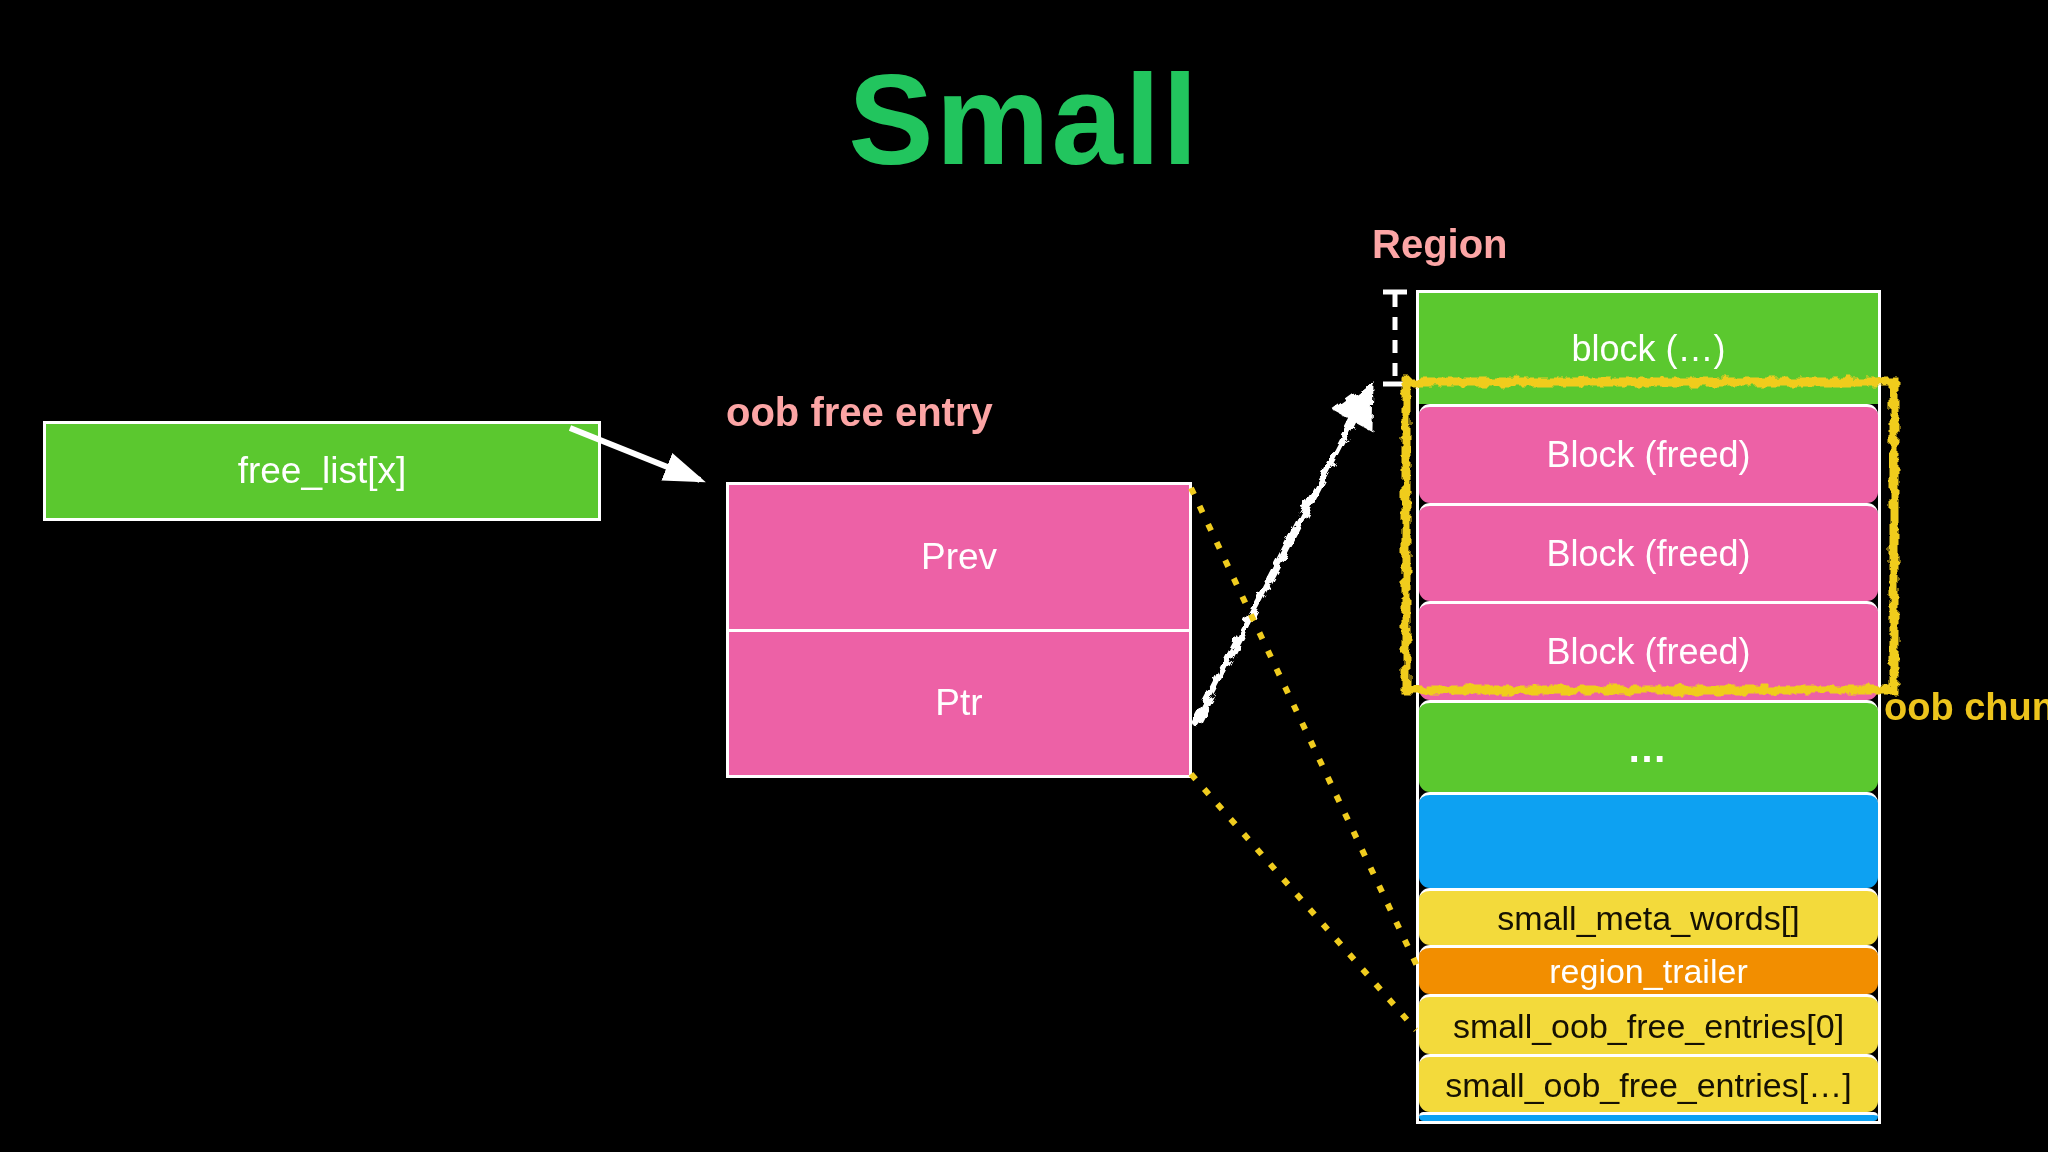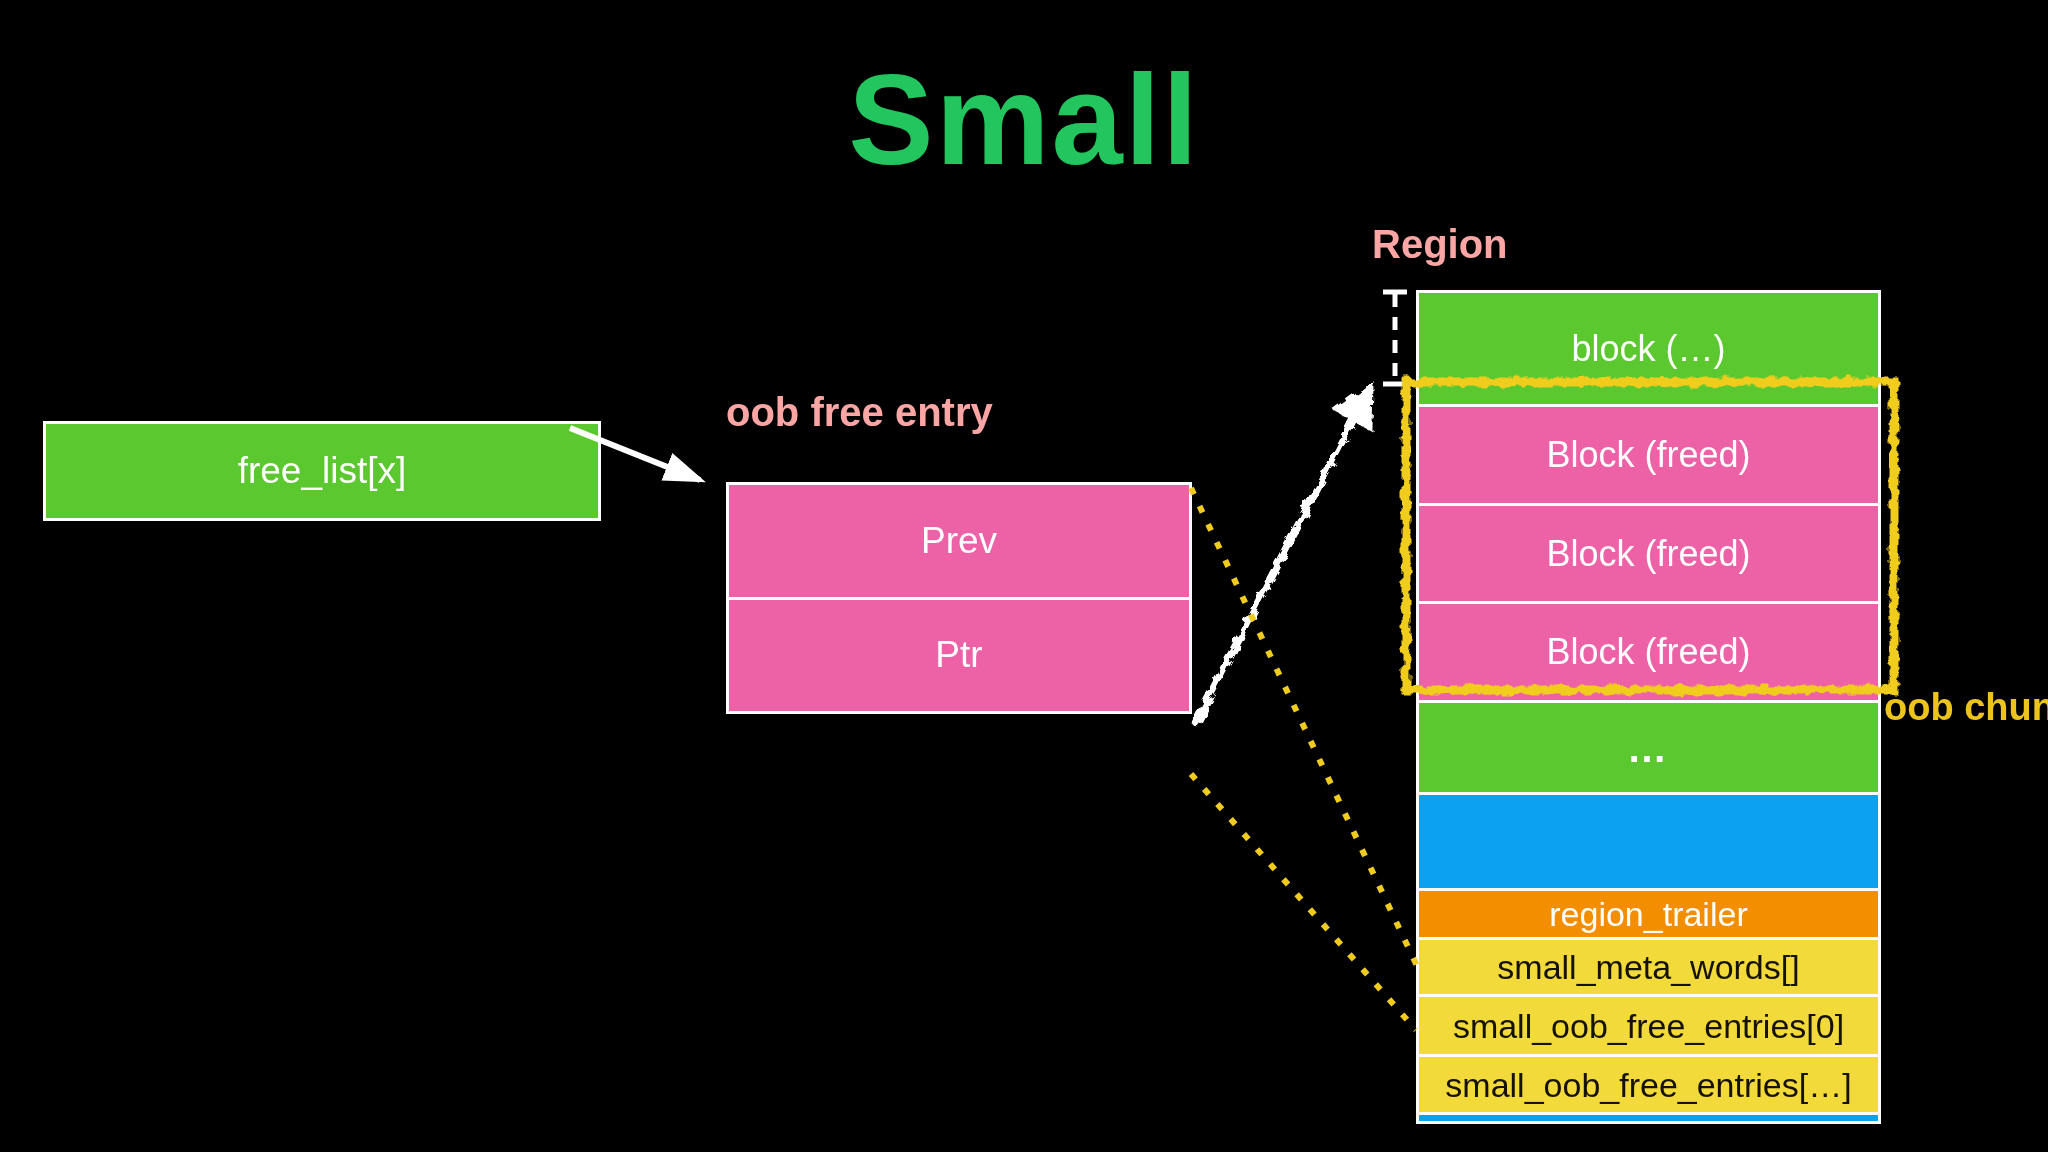--- a/index.html
+++ b/index.html
@@ -20,39 +20,39 @@
   #oob-chunk-label{left:1884px;top:686px;color:var(--gold);font-weight:bold;font-size:38px;white-space:nowrap;}
   
   #free-list-box{
     left:43px;top:421px;width:558px;height:100px;box-sizing:border-box;
     background:var(--green);border:3px solid #fff;
     display:flex;align-items:center;justify-content:center;
     color:#fff;font-size:37px;
   }
   
   #oob-entry-box{
-    left:726px;top:482px;width:466px;height:232px;box-sizing:border-box;
+    left:726px;top:482px;width:466px;height:296px;box-sizing:border-box;
     background:var(--pink);border:3px solid #fff;
     display:flex;flex-direction:column;
   }
   #oob-entry-box .entry-row{
     flex:1;display:flex;align-items:center;justify-content:center;
     color:#fff;font-size:37px;
   }
   #oob-entry-box .entry-row + .entry-row{border-top:3px solid #fff;}
   
   #region-stack{
     left:1416px;top:290px;width:465px;box-sizing:border-box;
     border:3px solid #fff;display:flex;flex-direction:column;
   }
   .stack-row{
     display:flex;align-items:center;justify-content:center;box-sizing:border-box;
     color:#fff;font-size:36px;line-height:1;
   }
-  .stack-row + .stack-row{border-top:3px solid #fff;}
+  .stack-row + .stack-row{border-top:3px solid #fff;border-radius:11px;}
   .r-green{background:var(--green);}
   .r-pink{background:var(--pink);}
   .r-blue{background:var(--blue);}
   .r-orange{background:var(--orange);font-size:34px;}
   .r-yellow{background:var(--yellow);color:#151103;font-size:34px;}
   .r-dots{font-weight:bold;font-size:40px;letter-spacing:3px;}
   
   #overlay{left:0;top:0;pointer-events:none;}
   .wire-white{stroke:#fff;fill:none;}
   .wire-gold{stroke:var(--chalk);fill:none;}
@@ -80,22 +80,22 @@
 
   <div id="region-label" class="abs section-label">Region</div>
 
   <div id="region-stack" class="abs">
     <div class="stack-row r-green" style="height:111px">block (…)</div>
     <div class="stack-row r-pink" style="height:99px">Block (freed)</div>
     <div class="stack-row r-pink" style="height:98px">Block (freed)</div>
     <div class="stack-row r-pink" style="height:99px">Block (freed)</div>
     <div class="stack-row r-green r-dots" style="height:92px">…</div>
     <div class="stack-row r-blue" style="height:96px"></div>
+    <div class="stack-row r-yellow" style="height:57px">small_meta_words[]</div>
     <div class="stack-row r-orange" style="height:49px">region_trailer</div>
-    <div class="stack-row r-yellow" style="height:57px">small_meta_words[]</div>
     <div class="stack-row r-yellow" style="height:60px">small_oob_free_entries[0]</div>
     <div class="stack-row r-yellow" style="height:58px">small_oob_free_entries[…]</div>
     <div class="stack-row r-blue" style="height:9px"></div>
   </div>
 
   <div id="oob-chunk-label" class="abs">oob chunk</div>
 
   <svg id="overlay" class="abs" width="2048" height="1152" viewBox="0 0 2048 1152">
     <defs>
       <marker id="arw" viewBox="0 0 10 7" refX="8.5" refY="3.5" markerWidth="7" markerHeight="5" orient="auto">

